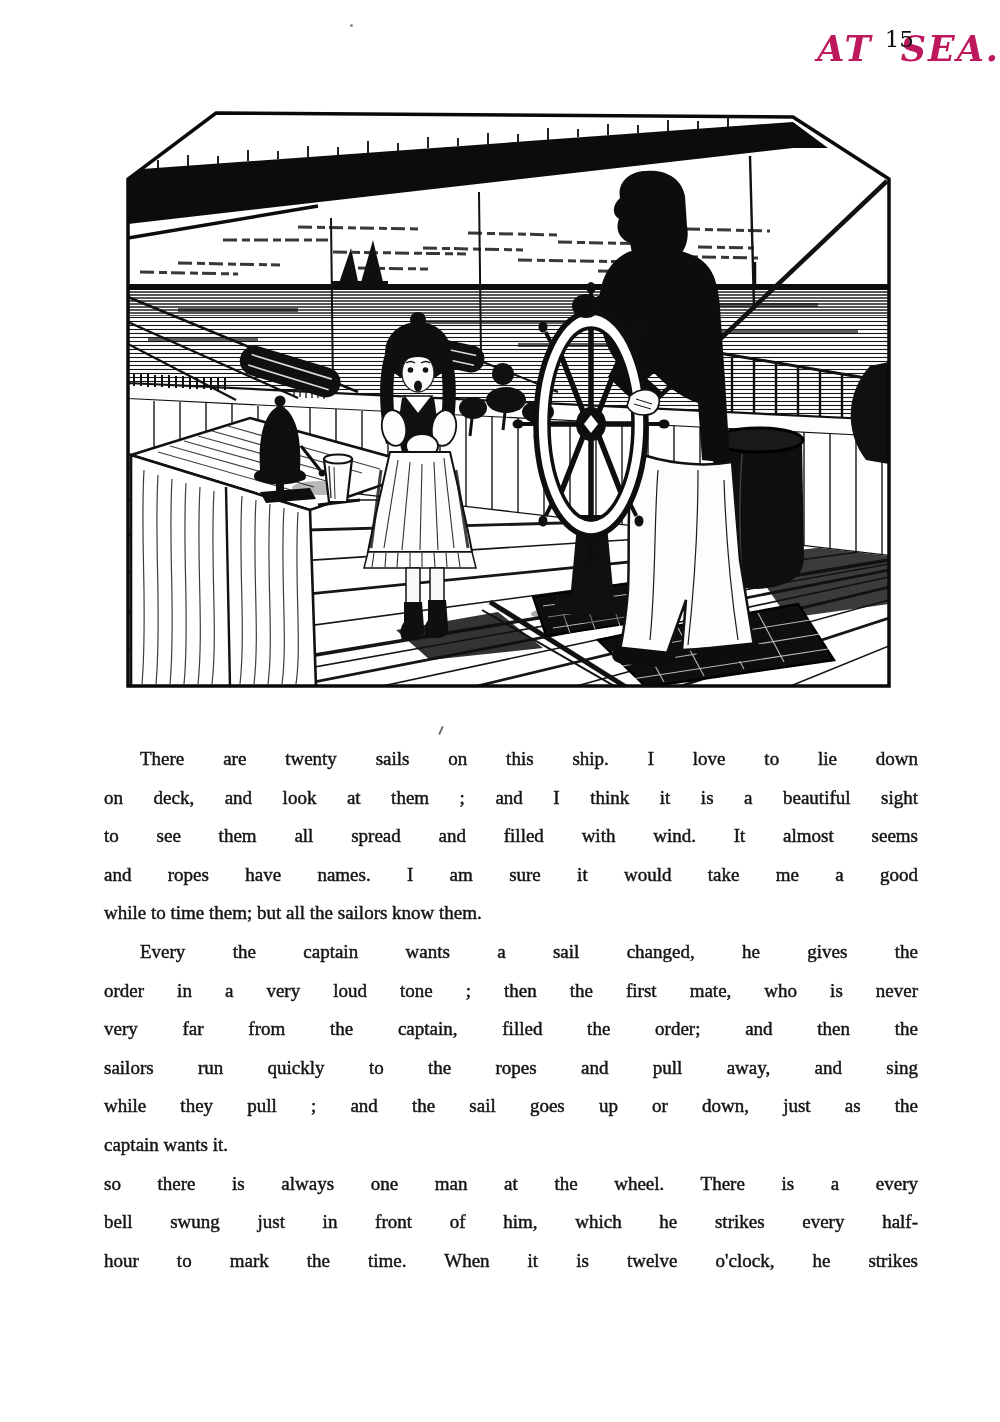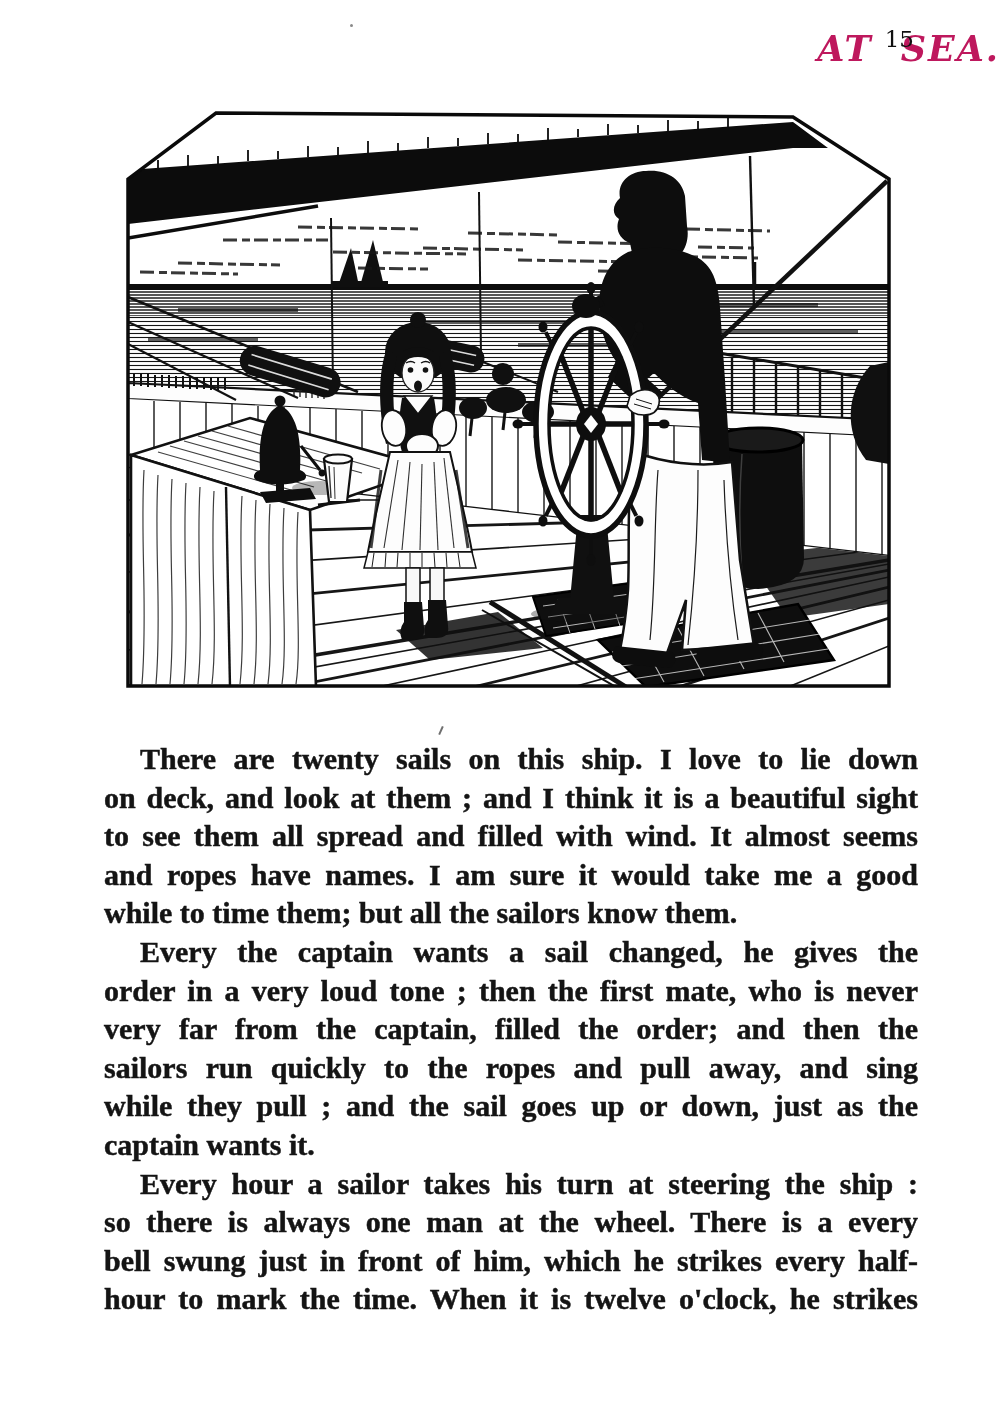--- a/index.html
+++ b/index.html
@@ -15,21 +15,21 @@
   .page-number{
     position:absolute; top:26px; right:86px;
     font-family:"DejaVu Serif",serif; font-size:23px; color:#101010;
   }
   .figure-wrap{
     position:absolute; top:110px; left:126px; width:772px; height:580px;
   }
   .figure-wrap svg{display:block; width:100%; height:100%;}
   .text-block{
     position:absolute; left:104px; top:740px; width:814px;
-    font-size:30px; line-height:38.6px; color:#141414;font-weight:bold;
+    font-size:19px; line-height:38.6px; color:#141414;
     -webkit-text-stroke:0.45px #141414;
   }
   .para{margin:0;}
   .line{ text-align:justify; text-align-last:justify; white-space:normal; }
   .line.short{ text-align-last:left; }
   .line.indent{ text-indent:36px; }
   .noise-dot{
     position:absolute; width:3px; height:3px; border-radius:50%; background:#8a8a8a;
   }
   .noise-tick{
@@ -475,20 +475,19 @@
     </div>
     <div class="para">
       <div class="line indent">Every the captain wants a sail changed, he gives the</div>
       <div class="line">order in a very loud tone ; then the first mate, who is never</div>
       <div class="line">very far from the captain, filled the order; and then the</div>
       <div class="line">sailors run quickly to the ropes and pull away, and sing</div>
       <div class="line">while they pull ; and the sail goes up or down, just as the</div>
       <div class="line short">captain wants it.</div>
     </div>
     <div class="para">
-      <div class="line indent">Every hour a sailor takes his turn at steering the ship :</div>
       <div class="line">so there is always one man at the wheel.  There is a every</div>
       <div class="line">bell swung just in front of him, which he strikes every half-</div>
       <div class="line">hour to mark the time.  When it is twelve o'clock, he strikes</div>
     </div>
   </div>
 
 </div>
 
 </body></html>

